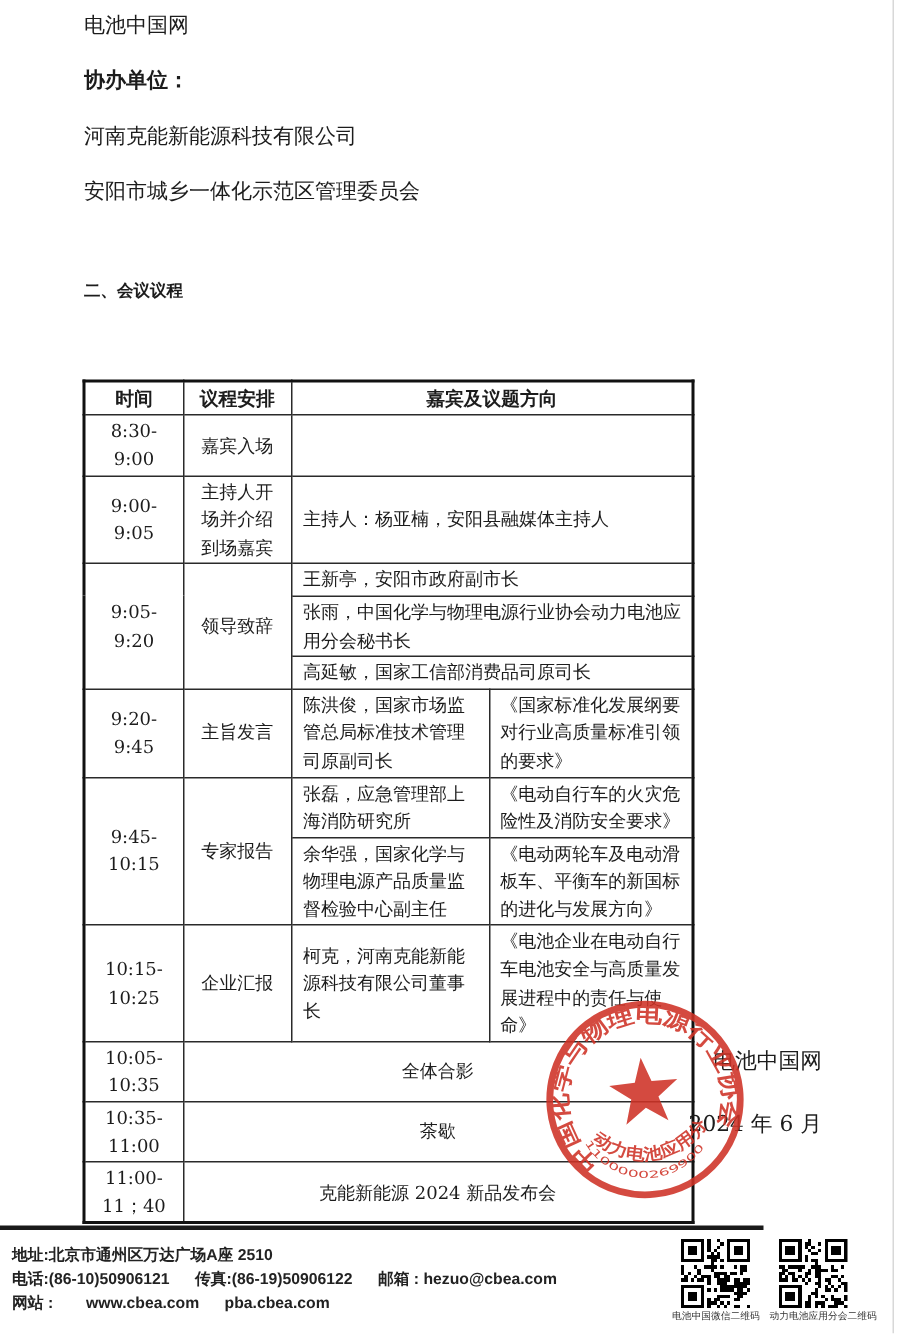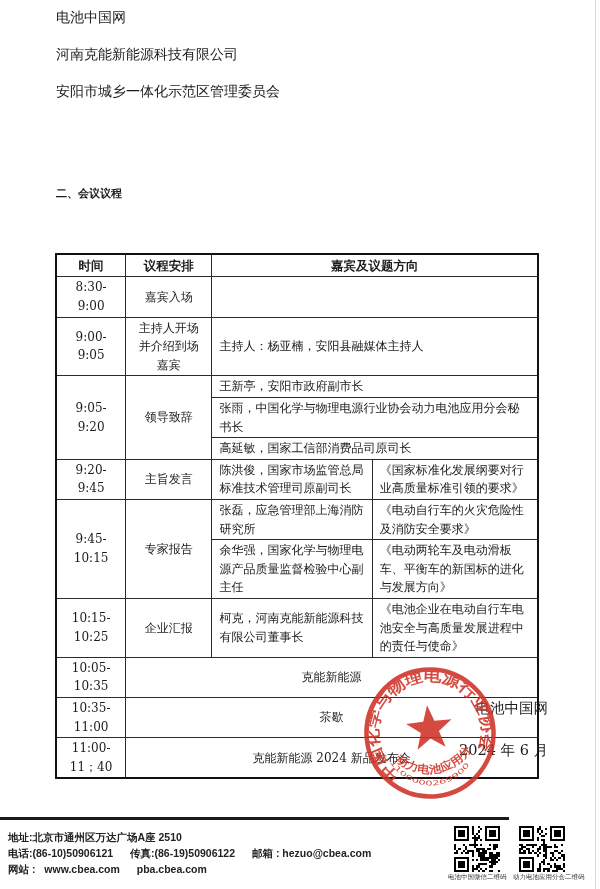--- a/index.html
+++ b/index.html
@@ -12,21 +12,21 @@
   .page-edge { position:absolute; right:4px; top:0; width:1px; height:100%; background:#d8d8d8; }
 
   
   .top-block { position:absolute; left:56px; top:8px; font-size:14px; }
   .top-block p { margin:0 0 19px; line-height:18px; }
   .bold { font-weight:bold; }
 
   .section-title { position:absolute; left:56px; top:186px; font-size:11px; font-weight:bold; }
 
   
-  table.agenda { position:absolute; left:55px; top:253px; width:484px;
+  table.agenda { position:absolute; left:55px; top:253px; width:408px;
     border-collapse:collapse; border:2px solid #111; font-size:12px; line-height:1.55; }
   table.agenda th, table.agenda td { border:1px solid #2a2a2a; padding:1px 7px; vertical-align:middle; }
   table.agenda th { font-size:12.5px; font-weight:bold; text-align:center; height:20px; }
   td.c { text-align:center; }
   tr.h17 { height:17px; } tr.h18 { height:18px; } tr.h20 { height:20px; }
   tr.h21 { height:21px; } tr.h25 { height:25px;font-family:Liberation Serif, serif; } tr.h37 { height:37px; }
   tr.h39 { height:39px; } tr.h41 { height:41px; } tr.h59 { height:59px; }
 
   
   .signature { position:absolute; right:52px; top:699px; text-align:right; font-size:14.5px; }
@@ -47,20 +47,21 @@
   .qr-caption { font-size:6.5px; color:#333; margin-top:1px; white-space:nowrap; font-weight:400; }
 </style>
 </head>
 <body>
 
 <div>
   <div class="page-edge"></div>
 
   <div class="top-block">
     <p>电池中国网</p>
+    <p class="bold">协办单位：</p>
     <p>河南克能新能源科技有限公司</p>
     <p>安阳市城乡一体化示范区管理委员会</p>
   </div>
 
   <h2 class="section-title">二、会议议程</h2>
 
   <table class="agenda">
     <colgroup>
         <col style="width:71px">
         <col style="width:91px">
@@ -113,21 +114,21 @@
         <td>《电动两轮车及电动滑板车、平衡车的新国标的进化与发展方向》</td>
       </tr>
       <tr class="h59">
         <td class="c">10:15-10:25</td>
         <td class="c">企业汇报</td>
         <td>柯克，河南克能新能源科技有限公司董事长</td>
         <td>《电池企业在电动自行车电池安全与高质量发展进程中的责任与使命》</td>
       </tr>
       <tr class="h18">
         <td class="c">10:05-10:35</td>
-        <td class="c" colspan="3">克能新能源</td>
+        <td class="c" colspan="3">全体合影</td>
       </tr>
       <tr class="h20">
         <td class="c">10:35-11:00</td>
         <td class="c" colspan="3">茶歇</td>
       </tr>
       <tr class="h20">
         <td class="c">11:00-11；40</td>
         <td class="c" colspan="3">克能新能源 2024 新品发布会</td>
       </tr>
     </tbody>
@@ -161,21 +162,21 @@
 
   <div class="footer">
     <div class="addr">
       <p><span>地址:北京市通州区万达广场A座 2510</span></p>
       <p>
         <span>电话:(86-10)50906121</span>
         <span>传真:(86-19)50906122</span>
         <span>邮箱 : hezuo@cbea.com</span>
       </p>
       <p>
-        <span style="margin-right:6px">网站 :</span>
+        <span style="margin-right:19px">网站 :</span>
         <span>www.cbea.com</span>
         <span>pba.cbea.com</span>
       </p>
     </div>
     <div class="qr-wrap qr1">
       <svg class="qr" viewBox="0 0 21 21">
           <rect x="0" y="0" width="21" height="21" fill="#fff"></rect>
           <rect x="8" y="0" width="1" height="1" fill="#000"></rect>
           <rect x="11" y="0" width="1" height="1" fill="#000"></rect>
           <rect x="8" y="1" width="1" height="1" fill="#000"></rect>

